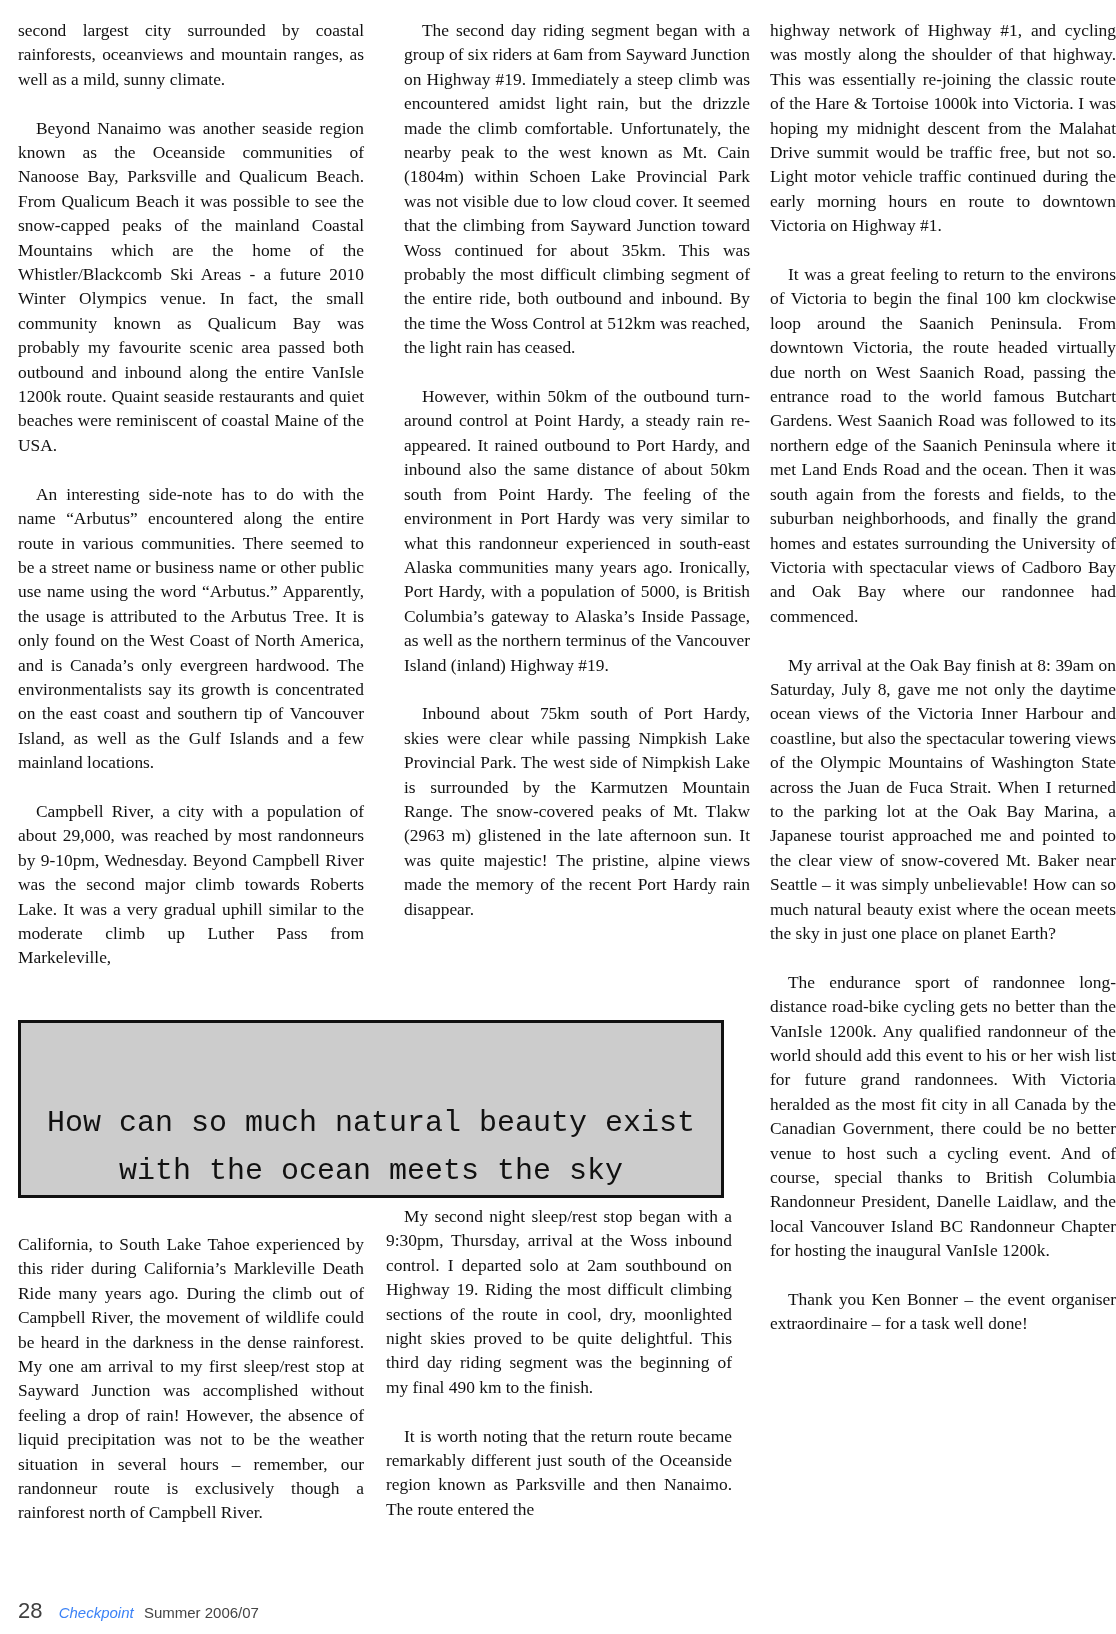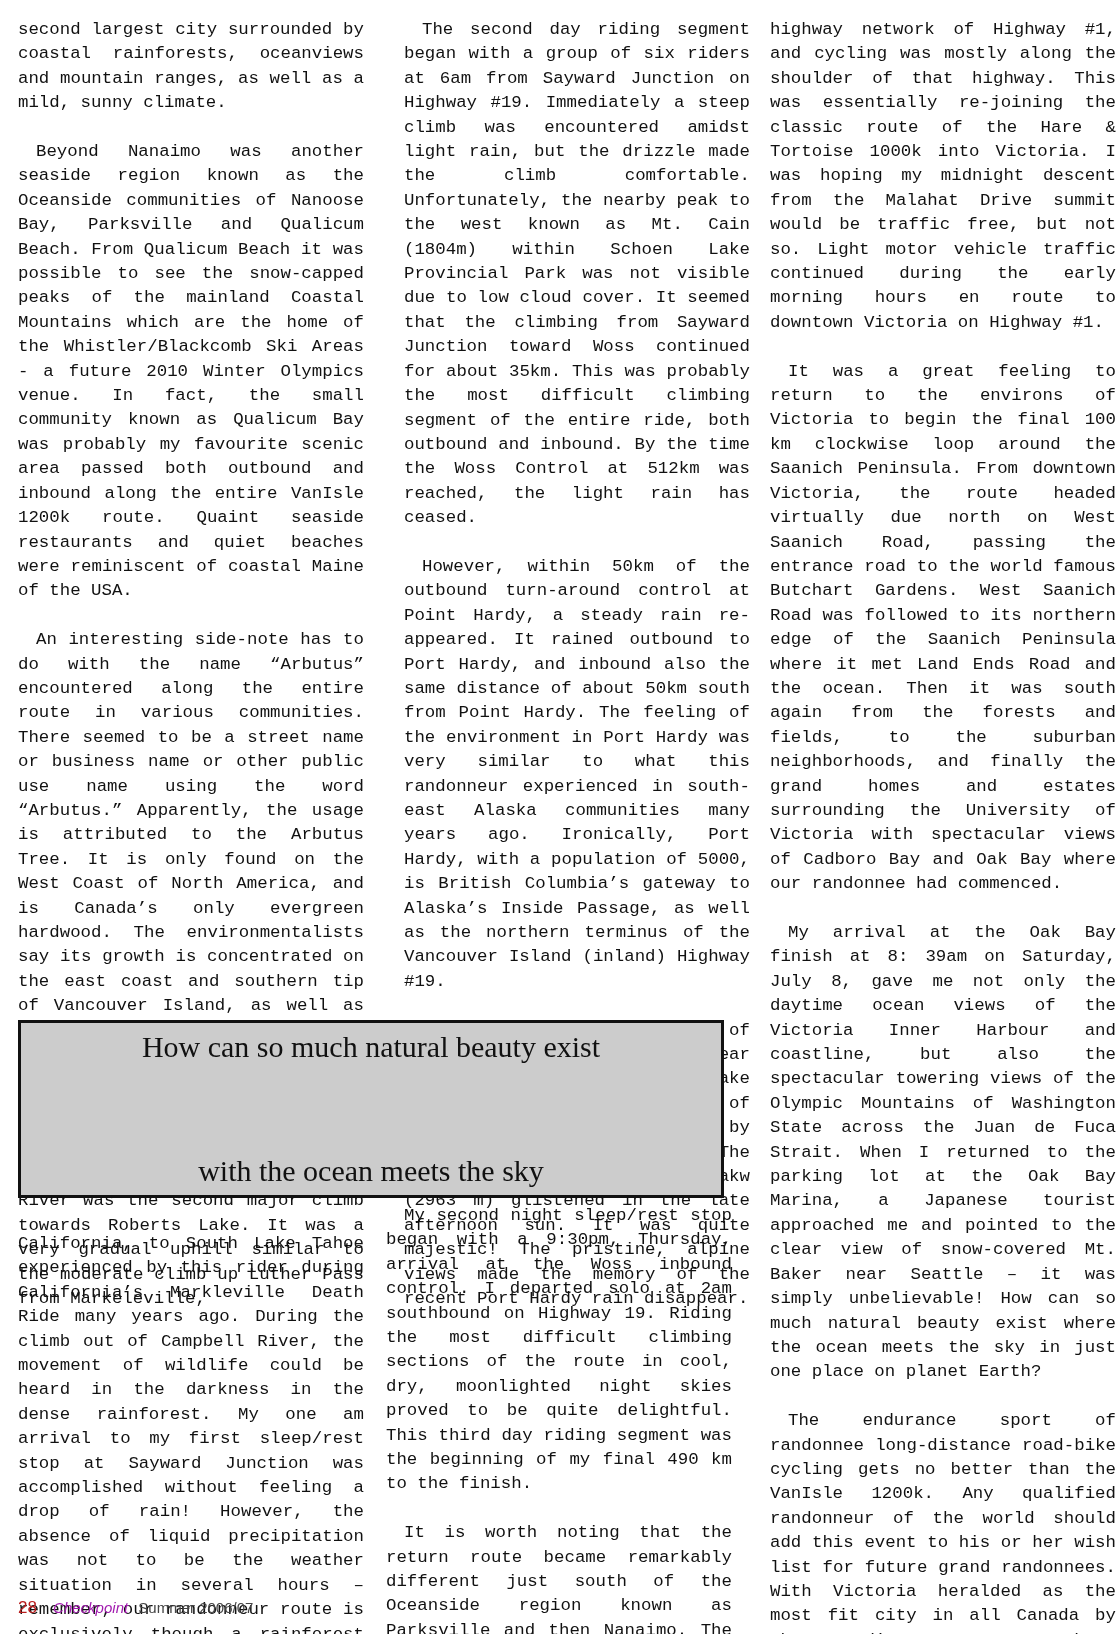--- a/index.html
+++ b/index.html
@@ -1,35 +1,35 @@
 <!DOCTYPE html>
 <html><head>
 <meta charset="utf-8">
 <style>
   html, body { margin:0; padding:0; background:#ffffff; }
   body { width:1116px; height:1634px; position:relative; overflow:hidden;
          font-family:"Liberation Serif","DejaVu Serif",serif; color:#111; }
   .col { position:absolute; width:346px; font-size:17.4px; line-height:24.4px;
-         text-align:justify;font-family:Liberation Mono, monospace; }
+         text-align:justify; }
   .col p { margin:0 0 24.4px 0; text-indent:18px; }
   .col p.cont { text-indent:0; }
   #c1a { left:18px; top:18px; }
   #c2a { left:404px; top:18px; }
   #c3  { left:770px; top:18px; }
   #c1b { left:18px; top:1232px; }
   #c2b { left:386px; top:1204px; }
   .callout { position:absolute; left:18px; top:1020px; width:706px; height:178px;
              box-sizing:border-box; border:3px solid #111; background:#cccccc;
-             display:flex; flex-direction:column; justify-content:space-between; align-items:center;
-             font-family:Liberation Serif, serif; font-size:30px;
+             display:flex; flex-direction:column; justify-content:flex-end; align-items:center;
+             font-family:Liberation Mono, monospace; font-size:30px;
              line-height:48px; color:#111; text-align:center; }
   .footer { position:absolute; left:18px; top:1598px; font-family:"Liberation Sans","DejaVu Sans",sans-serif;
             font-size:15px; color:#444; }
-  .footer .num { font-size:17px; color:#b91c1c; margin-right:12px; }
-  .footer .pub { font-style:italic; color:#a21caf; margin-right:6px; }
+  .footer .num { font-size:22px; color:#404040; margin-right:12px; }
+  .footer .pub { font-style:italic; color:#3b82f6; margin-right:6px; }
 </style>
 </head>
 <body>
 
 <div class="col" id="c1a">
     <p class="cont">second largest city surrounded by coastal rainforests, oceanviews and mountain ranges, as well as a mild, sunny climate.</p>
     <p>Beyond Nanaimo was another seaside region known as the Oceanside communities of Nanoose Bay, Parksville and Qualicum Beach. From Qualicum Beach it was possible to see the snow-capped peaks of the mainland Coastal Mountains which are the home of the Whistler/Blackcomb Ski Areas - a future 2010 Winter Olympics venue. In fact, the small community known as Qualicum Bay was probably my favourite scenic area passed both outbound and inbound along the entire VanIsle 1200k route. Quaint seaside restaurants and quiet beaches were reminiscent of coastal Maine of the USA.</p>
     <p>An interesting side-note has to do with the name “Arbutus” encountered along the entire route in various communities. There seemed to be a street name or business name or other public use name using the word “Arbutus.” Apparently, the usage is attributed to the Arbutus Tree. It is only found on the West Coast of North America, and is Canada’s only evergreen hardwood. The environmentalists say its growth is concentrated on the east coast and southern tip of Vancouver Island, as well as the Gulf Islands and a few mainland locations.</p>
     <p>Campbell River, a city with a population of about 29,000, was reached by most randonneurs by 9-10pm, Wednesday. Beyond Campbell River was the second major climb towards Roberts Lake. It was a very gradual uphill similar to the moderate climb up Luther Pass from Markeleville,</p>
   </div>

